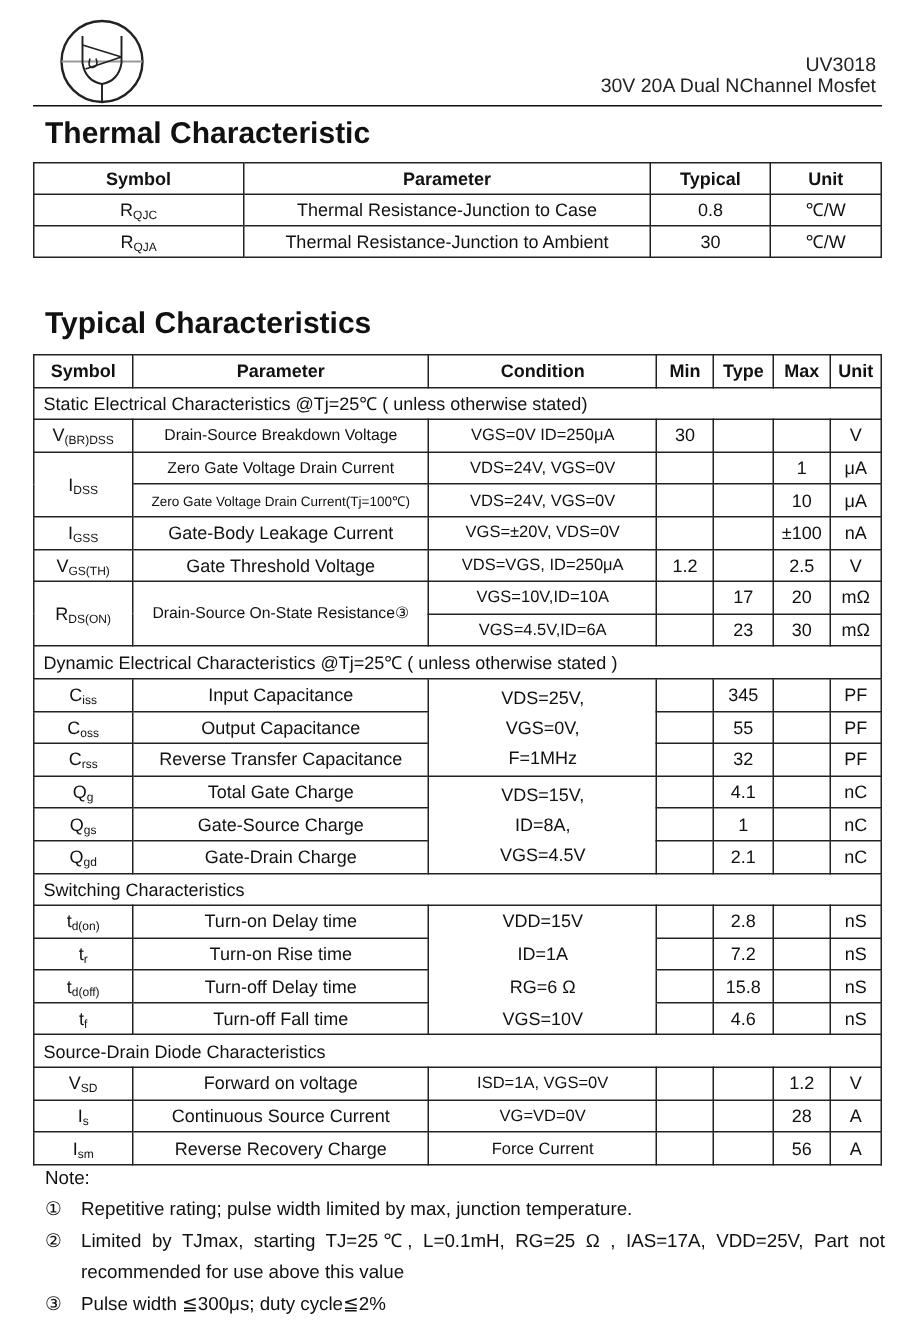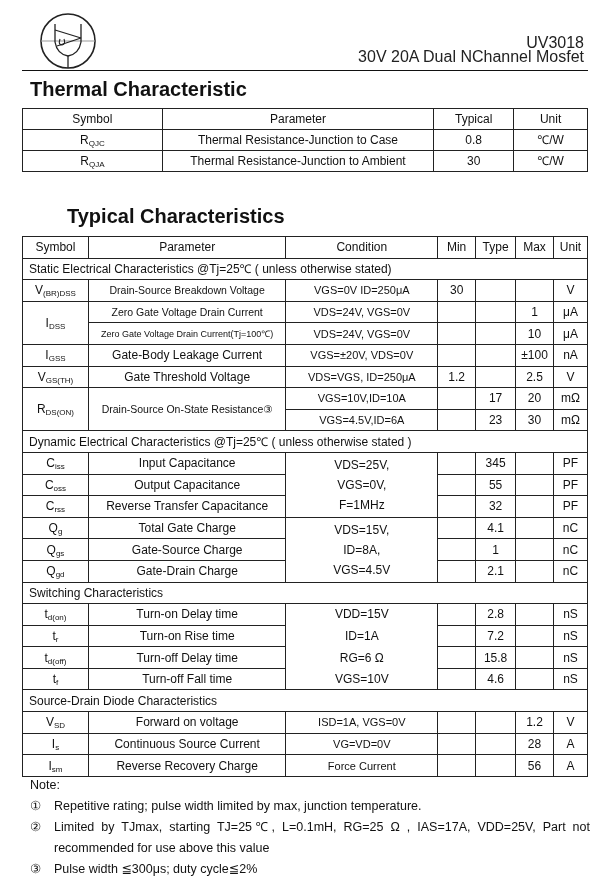--- a/index.html
+++ b/index.html
@@ -1,24 +1,24 @@
 <!DOCTYPE html>
 <html><head>
 <meta charset="utf-8">
 <style>
   html, body { margin: 0; padding: 0; background: #ffffff; }
   body { width: 610px; height: 884px; position: relative; overflow: hidden;
          font-family: "Liberation Sans", sans-serif; color: #111; }
   .logo { position: absolute; left: 35px; top: 12px; width: 66px; height: 58px; }
-  .hdr-right { position: absolute; right: 26px; top: 36px; text-align: right; font-size: 16px; line-height: 14px; color: #222; }
+  .hdr-right { position: absolute; right: 26px; top: 36px; text-align: right; font-size: 13px; line-height: 14px; color: #222; }
   .hdr-rule { position: absolute; left: 22px; right: 22px; top: 70px; border-top: 1.5px solid #111; }
   .section-title { position: absolute; left: 30px; font-size: 20px; font-weight: bold; }
   table { border-collapse: collapse; position: absolute; font-size: 12px; }
   td, th { border: 1px solid #222; text-align: center; padding: 0; font-weight: normal; height: 20px; line-height: 14px; }
-  th { font-weight: normal; text-align: center; }
+  th { font-weight: bold; text-align: center; }
   .thermal { left: 22px; top: 108px; width: 566px; }
   .thermal td, .thermal th { height: 20px; }
   .typical { left: 22px; top: 236px; width: 566px; }
   .typical td, .typical th { height: 20.6px; }
   .sec-row td { text-align: left; padding-left: 6px; }
   .sm { font-size: 10.5px; }
   .xs { font-size: 9px; }
   .cond { font-size: 11px; }
   sub { font-size: 8px; vertical-align: -2px; line-height: 0; margin-top: 12px; }
   .sym { font-size: 12px; }
@@ -68,21 +68,21 @@
   </tr>
   <tr>
     <td class="sym"><span>R</span><sub>QJA</sub></td>
     <td>Thermal Resistance-Junction to Ambient</td>
     <td>30</td>
     <td>℃/W</td>
   </tr>
 </tbody>
   </table>
 
-<div class="section-title" style="top:205px;margin-left:37px;">Typical Characteristics</div>
+<div class="section-title" style="top:205px;">Typical Characteristics</div>
 <table class="typical">
   <colgroup>
     <col style="width:66px">
       <col style="width:198px">
       <col style="width:152px">
     <col style="width:38px">
       <col style="width:40px">
       <col style="width:38px">
       <col style="width:34px">
   </colgroup>

